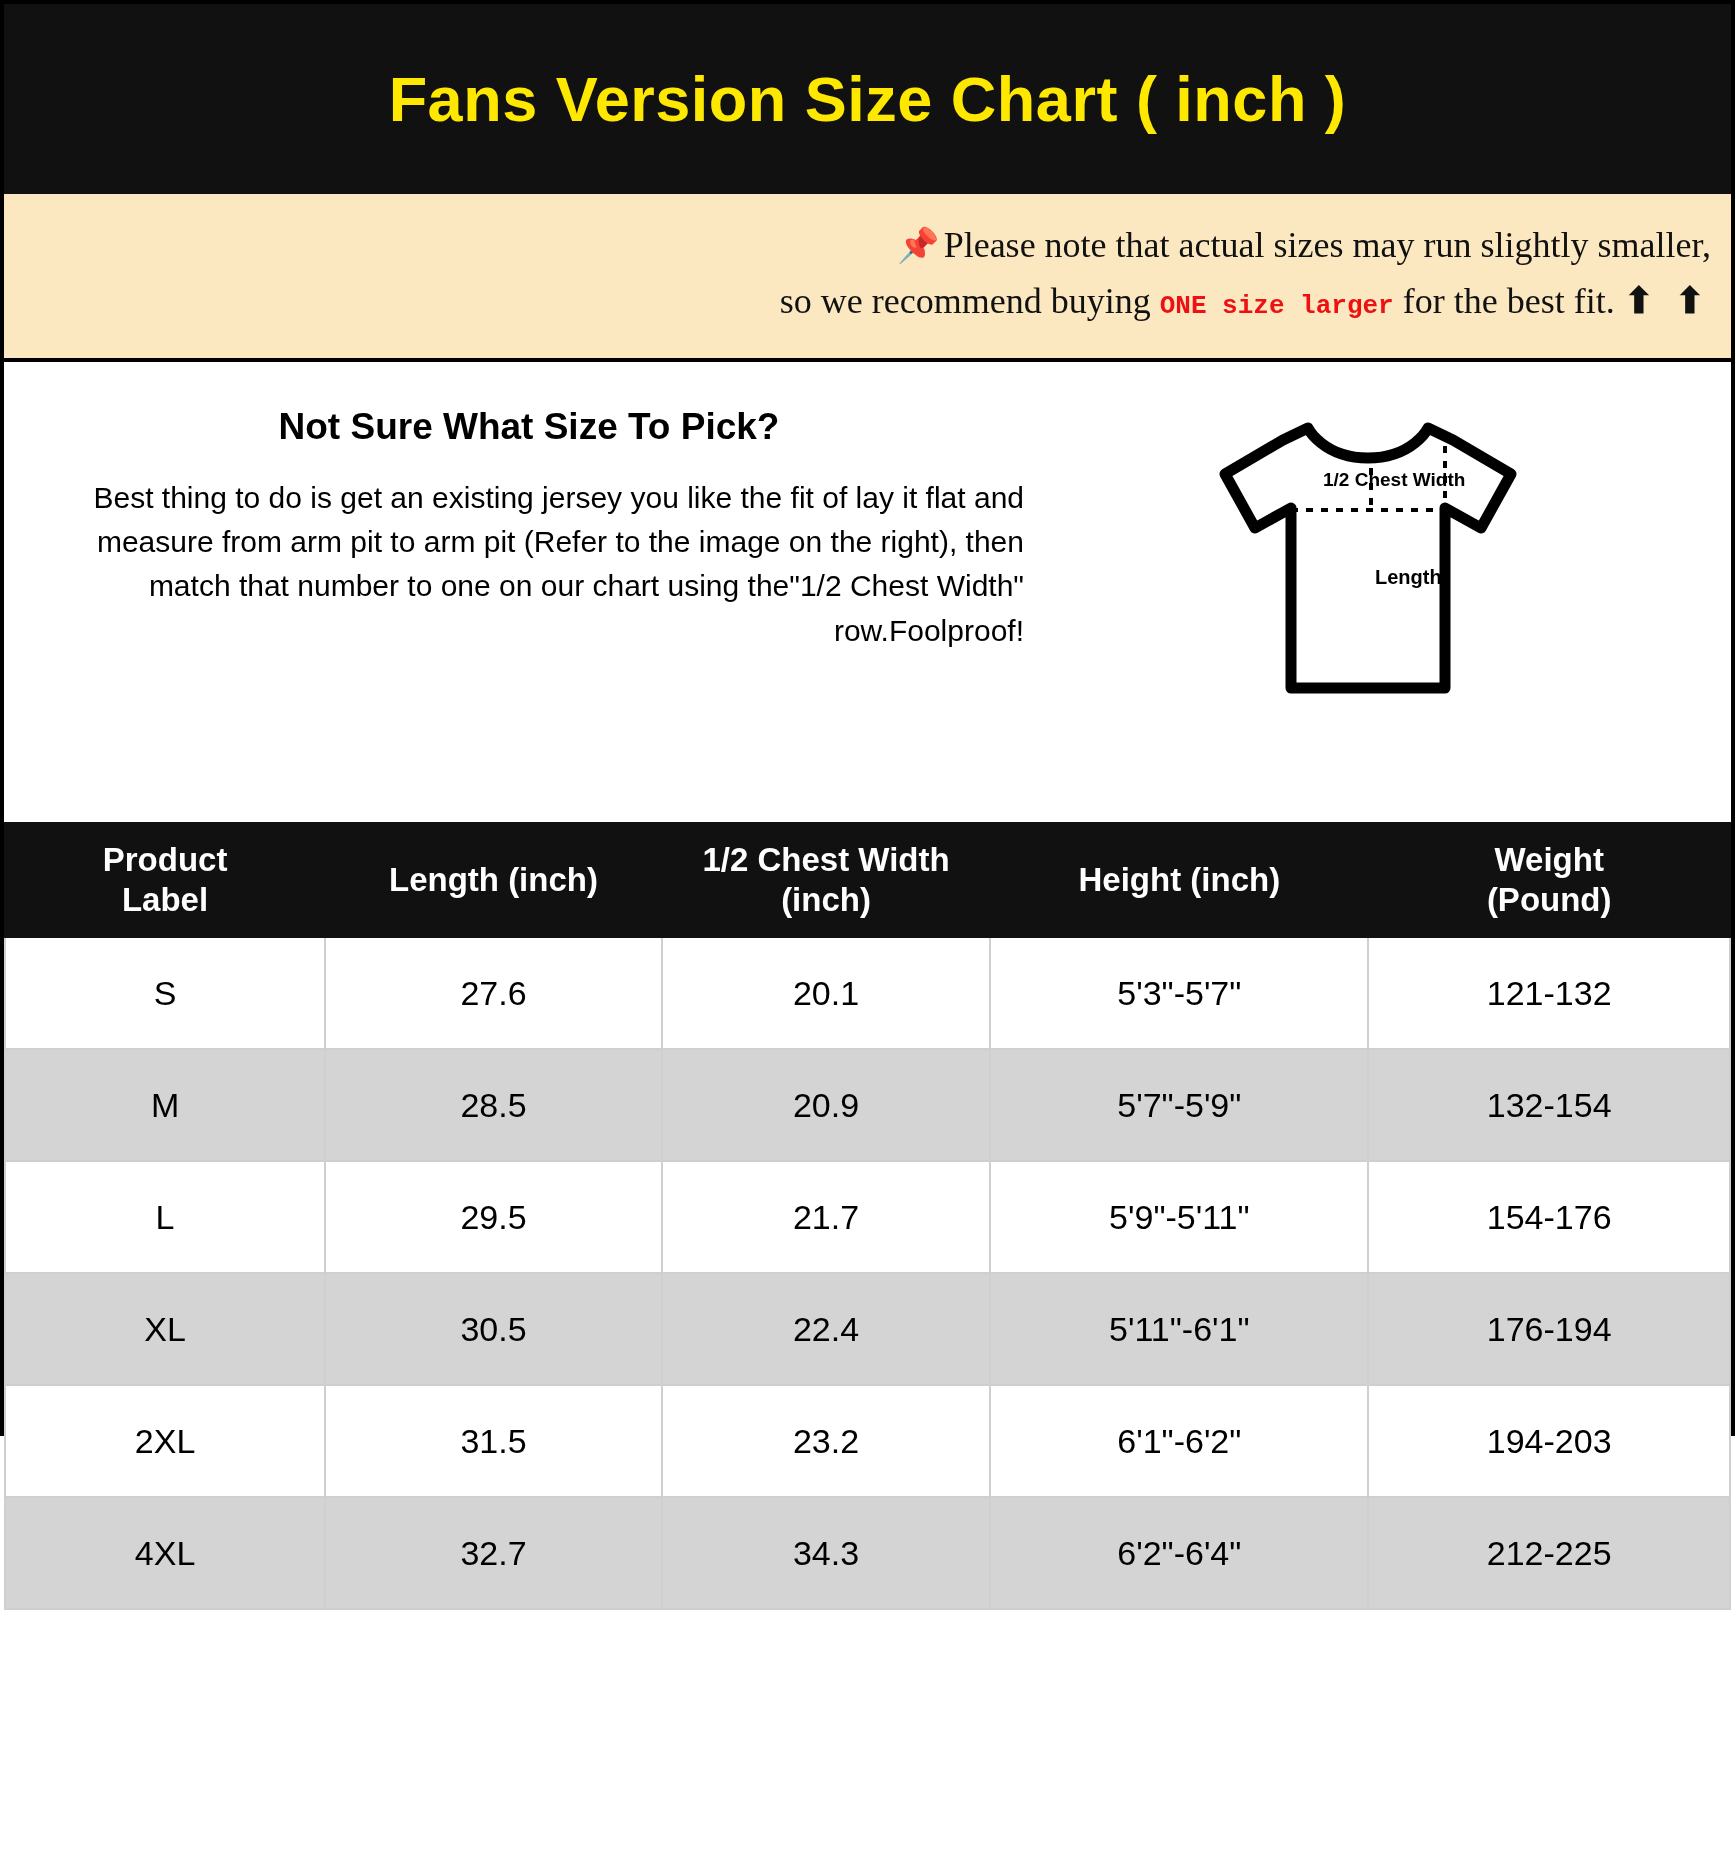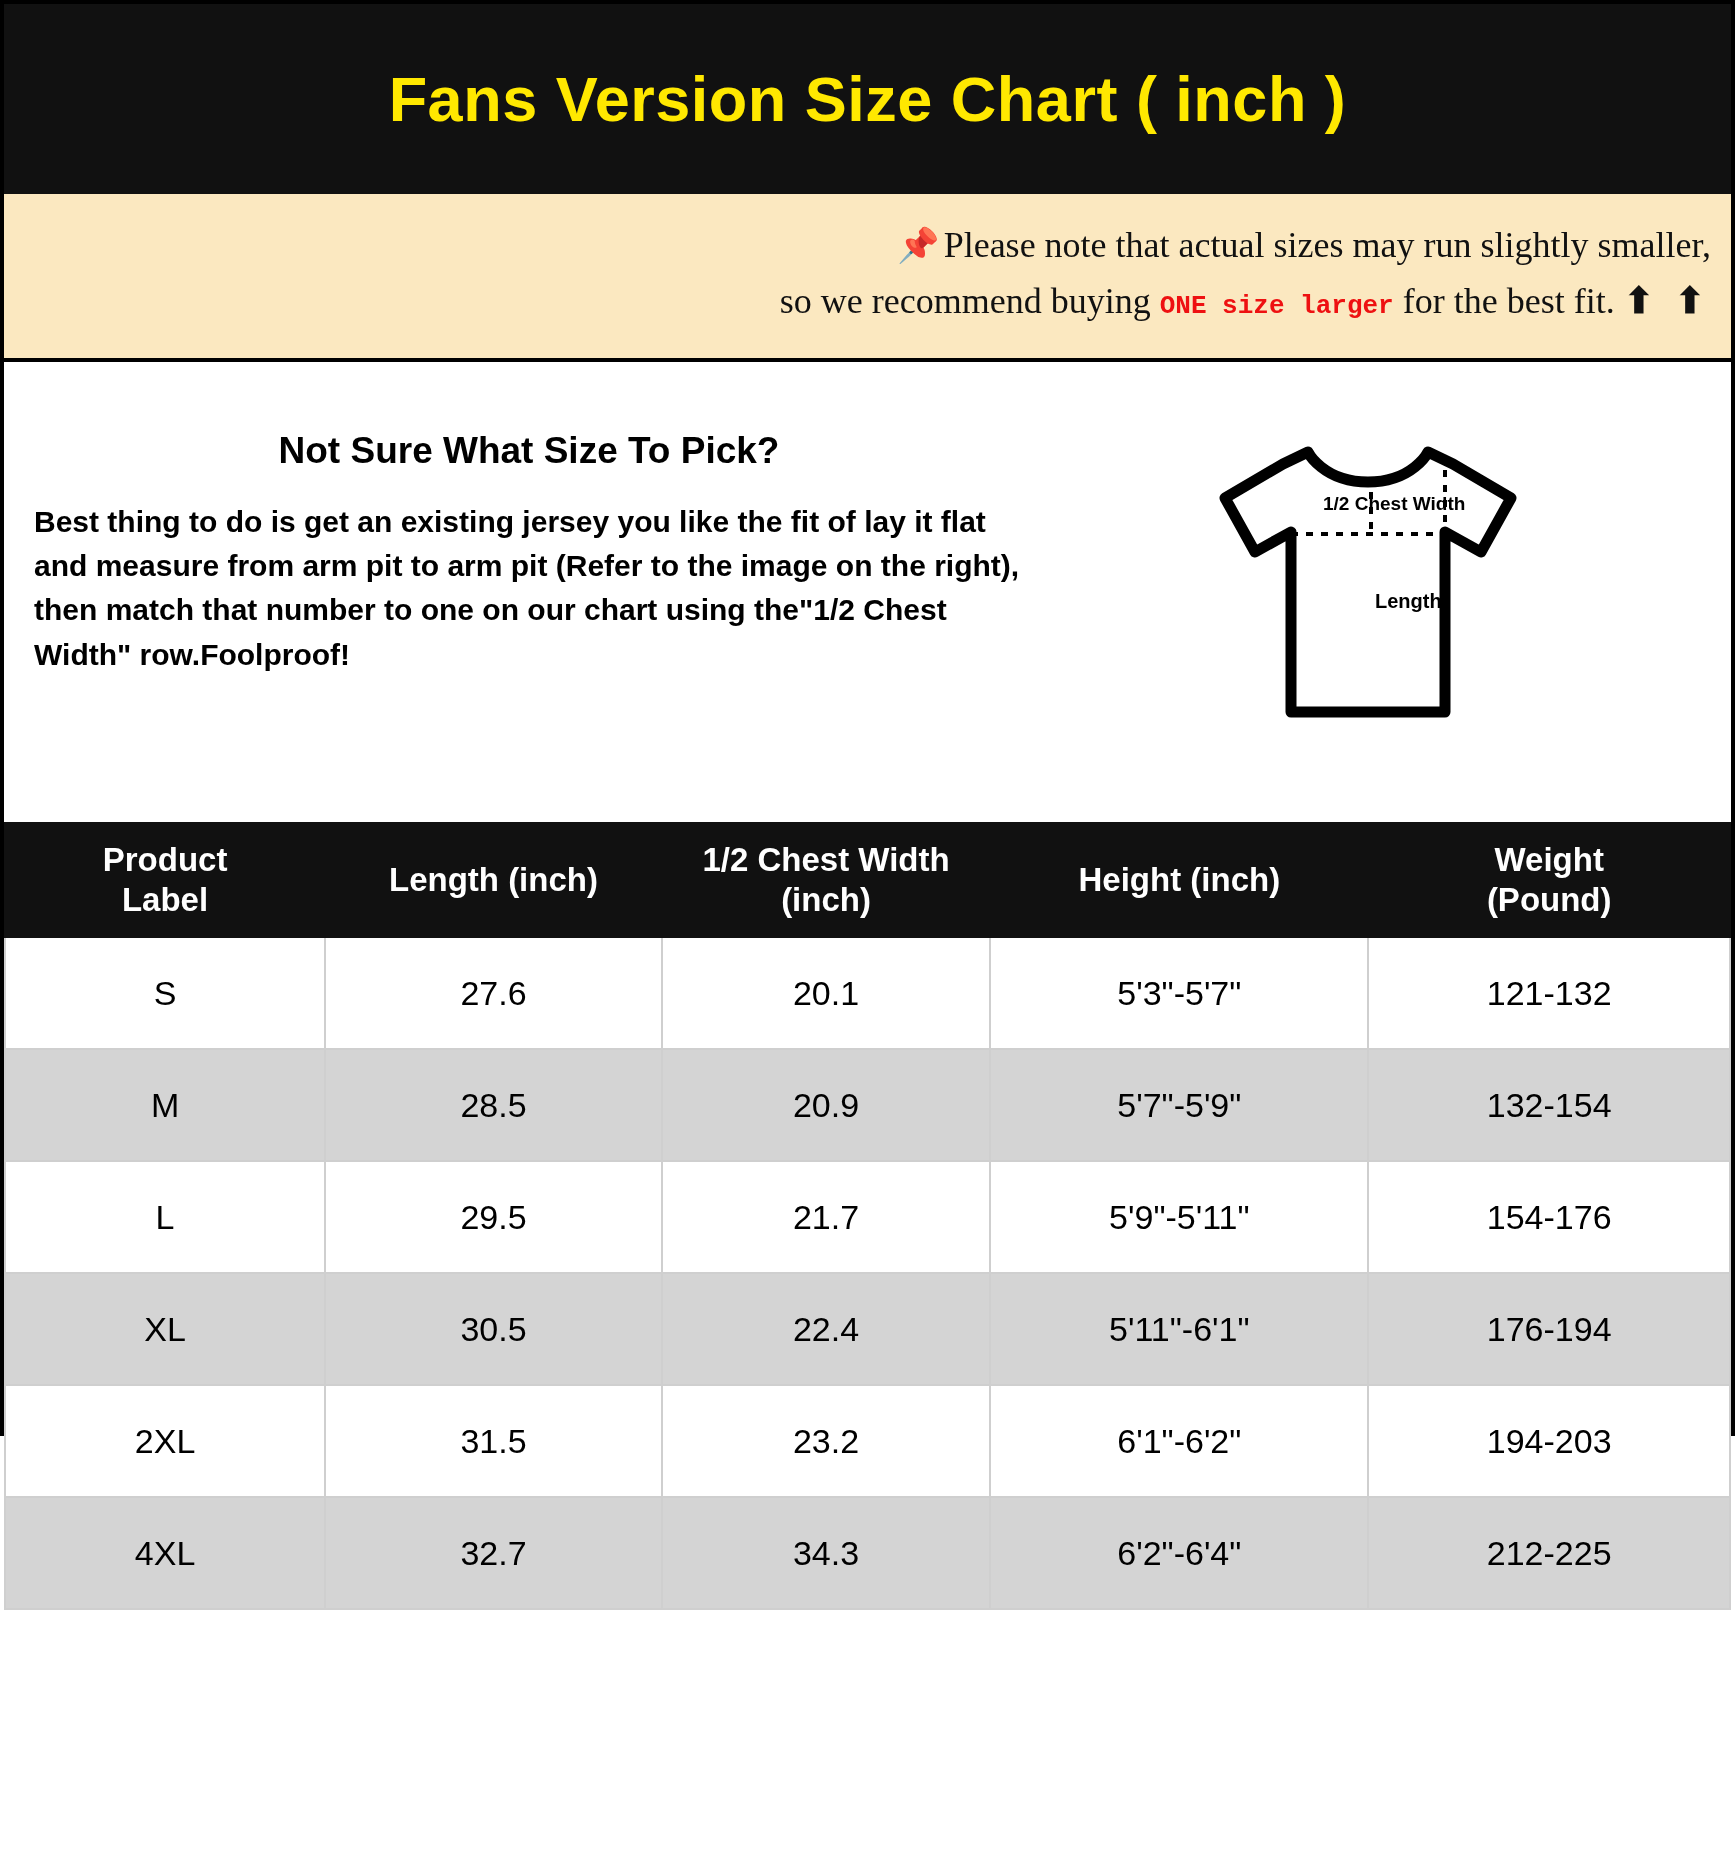--- a/index.html
+++ b/index.html
@@ -70,39 +70,39 @@
     font-weight: bold;
     letter-spacing: 6px;
   }
 
   
   .help-section {
     flex: none;
     height: 460px;
     display: flex;
     align-items: flex-start;
-    padding: 40px 20px 0 20px;
+    padding: 16px 20px 0 20px;
     box-sizing: border-box;
   }
   .help-text {
     width: 1000px;
     padding-left: 10px;
     box-sizing: border-box;
   }
   .help-heading {
     font-size: 37px;
     font-weight: bold;
     text-align: center;
     margin: 28px 0 18px 0;
   }
   .help-body {
     font-size: 30px;
-    font-weight: bold;
+    font-weight: normal;
     line-height: 1.48;
-    text-align: left;
+    text-align: right;
     margin-top: 28px;
   }
   .tee-wrap {
     flex: 1;
     display: flex;
     align-items: flex-start;
     justify-content: center;
     padding-top: 10px;
   }
 

